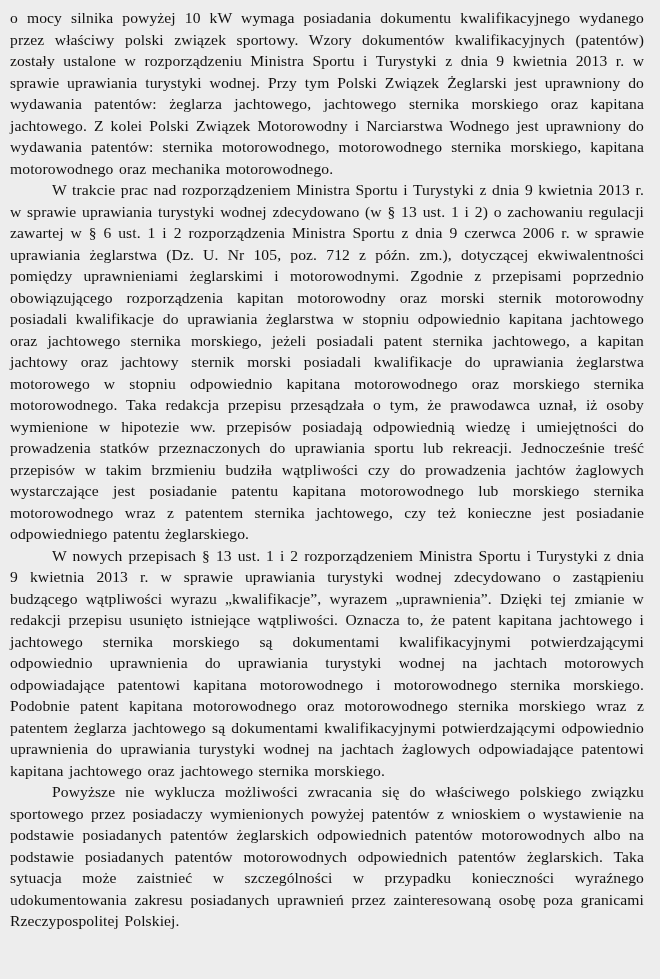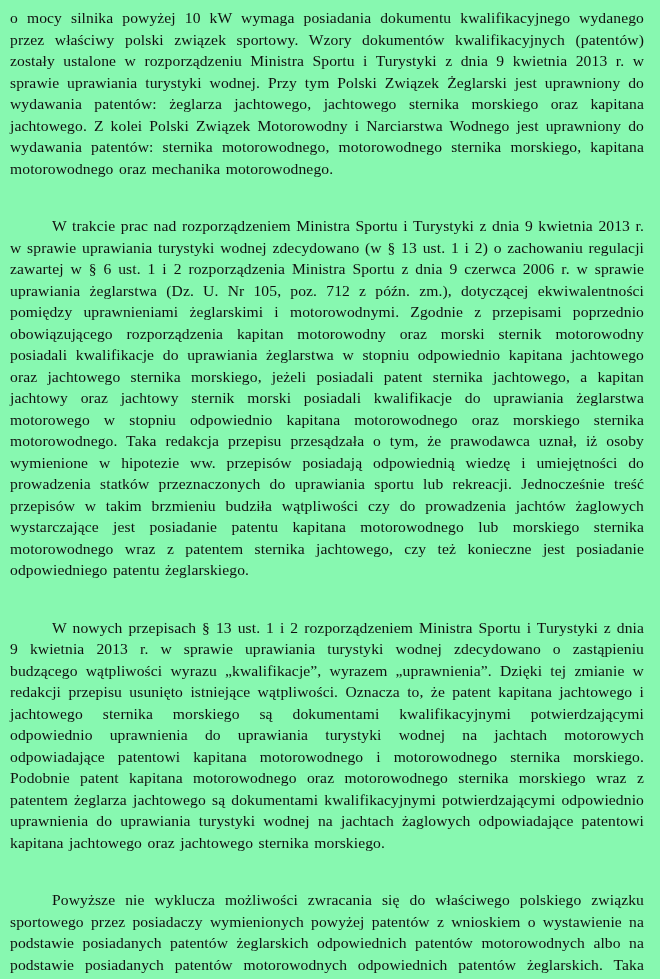--- a/index.html
+++ b/index.html
@@ -10,40 +10,39 @@
     width: 660px;
     height: 979px;
     background: #fdfdfc;
     overflow: hidden;
   }
   .page {
     box-sizing: border-box;
     width: 660px;
     height: 979px;
     padding: 7px 16px 8px 10px;
-    background: #86efac;
+    background: #e5e5e5;
     
     filter: blur(0.25px) contrast(1.08);
   }
   .doc-text {
     font-family: "Liberation Serif", "DejaVu Serif", serif;
     font-size: 15.6px;
     line-height: 21.5px;
     color: #191817;
     text-align: justify;
     word-spacing: 1.5px;
     letter-spacing: 0.1px;
   }
   .doc-text p {
     margin: 0;
     padding: 0;
   }
   .doc-text p.indent {
     text-indent: 42px;
-    margin-top: 36px;
   }
 </style>
 </head>
 <body>
 
 <div class="page">
   <div class="doc-text">
     <p>o mocy silnika powyżej 10 kW wymaga posiadania dokumentu kwalifikacyjnego wydanego przez właściwy polski związek sportowy. Wzory dokumentów kwalifikacyjnych (patentów) zostały ustalone w rozporządzeniu Ministra Sportu i Turystyki z dnia 9 kwietnia 2013 r. w sprawie uprawiania turystyki wodnej. Przy tym Polski Związek Żeglarski jest uprawniony do wydawania patentów: żeglarza jachtowego, jachtowego sternika morskiego oraz kapitana jachtowego. Z kolei Polski Związek Motorowodny i Narciarstwa Wodnego jest uprawniony do wydawania patentów: sternika motorowodnego, motorowodnego sternika morskiego, kapitana motorowodnego oraz mechanika motorowodnego.</p>
     <p class="indent">W trakcie prac nad rozporządzeniem Ministra Sportu i Turystyki z dnia 9 kwietnia 2013 r. w sprawie uprawiania turystyki wodnej zdecydowano (w § 13 ust. 1 i 2) o zachowaniu regulacji zawartej w § 6 ust. 1 i 2 rozporządzenia Ministra Sportu z dnia 9 czerwca 2006 r. w sprawie uprawiania żeglarstwa (Dz. U. Nr 105, poz. 712 z późn. zm.), dotyczącej ekwiwalentności pomiędzy uprawnieniami żeglarskimi i motorowodnymi. Zgodnie z przepisami poprzednio obowiązującego rozporządzenia kapitan motorowodny oraz morski sternik motorowodny posiadali kwalifikacje do uprawiania żeglarstwa w stopniu odpowiednio kapitana jachtowego oraz jachtowego sternika morskiego, jeżeli posiadali patent sternika jachtowego, a kapitan jachtowy oraz jachtowy sternik morski posiadali kwalifikacje do uprawiania żeglarstwa motorowego w stopniu odpowiednio kapitana motorowodnego oraz morskiego sternika motorowodnego. Taka redakcja przepisu przesądzała o tym, że prawodawca uznał, iż osoby wymienione w hipotezie ww. przepisów posiadają odpowiednią wiedzę i umiejętności do prowadzenia statków przeznaczonych do uprawiania sportu lub rekreacji. Jednocześnie treść przepisów w takim brzmieniu budziła wątpliwości czy do prowadzenia jachtów żaglowych wystarczające jest posiadanie patentu kapitana motorowodnego lub morskiego sternika motorowodnego wraz z patentem sternika jachtowego, czy też konieczne jest posiadanie odpowiedniego patentu żeglarskiego.</p>
     <p class="indent">W nowych przepisach § 13 ust. 1 i 2 rozporządzeniem Ministra Sportu i Turystyki z dnia 9 kwietnia 2013 r. w sprawie uprawiania turystyki wodnej zdecydowano o zastąpieniu budzącego wątpliwości wyrazu „kwalifikacje”, wyrazem „uprawnienia”. Dzięki tej zmianie w redakcji przepisu usunięto istniejące wątpliwości. Oznacza to, że patent kapitana jachtowego i jachtowego sternika morskiego są dokumentami kwalifikacyjnymi potwierdzającymi odpowiednio uprawnienia do uprawiania turystyki wodnej na jachtach motorowych odpowiadające patentowi kapitana motorowodnego i motorowodnego sternika morskiego. Podobnie patent kapitana motorowodnego oraz motorowodnego sternika morskiego wraz z patentem żeglarza jachtowego są dokumentami kwalifikacyjnymi potwierdzającymi odpowiednio uprawnienia do uprawiania turystyki wodnej na jachtach żaglowych odpowiadające patentowi kapitana jachtowego oraz jachtowego sternika morskiego.</p>

